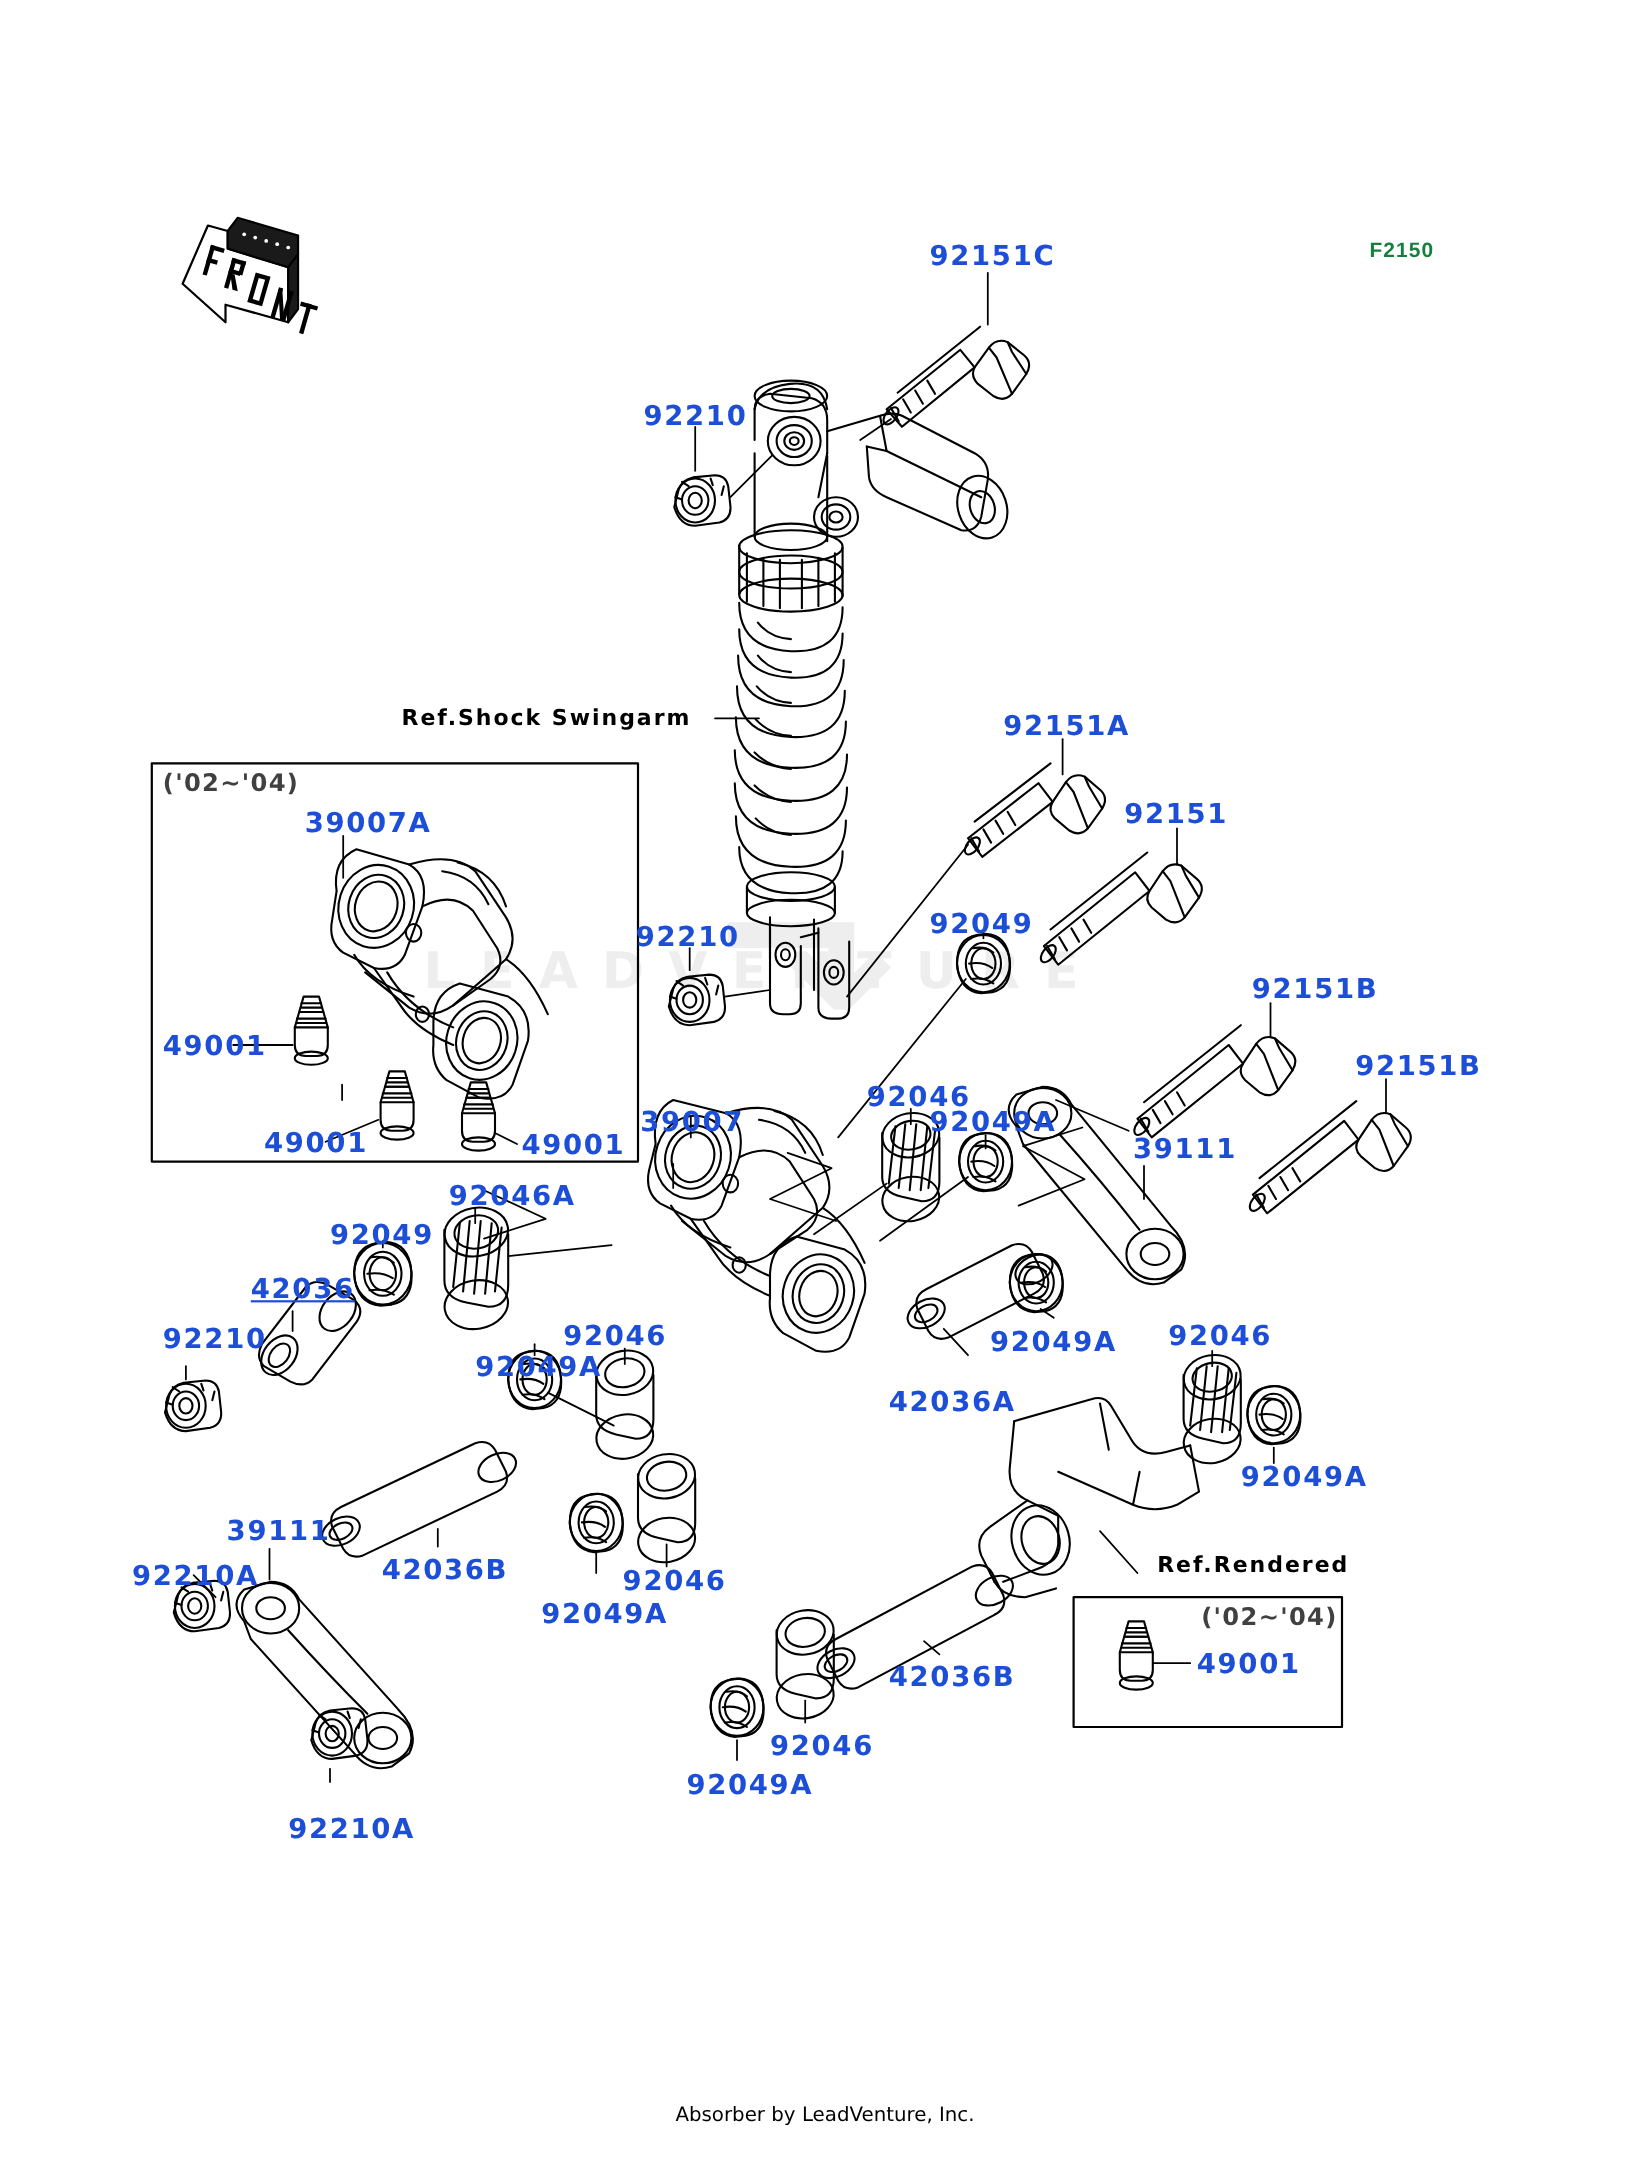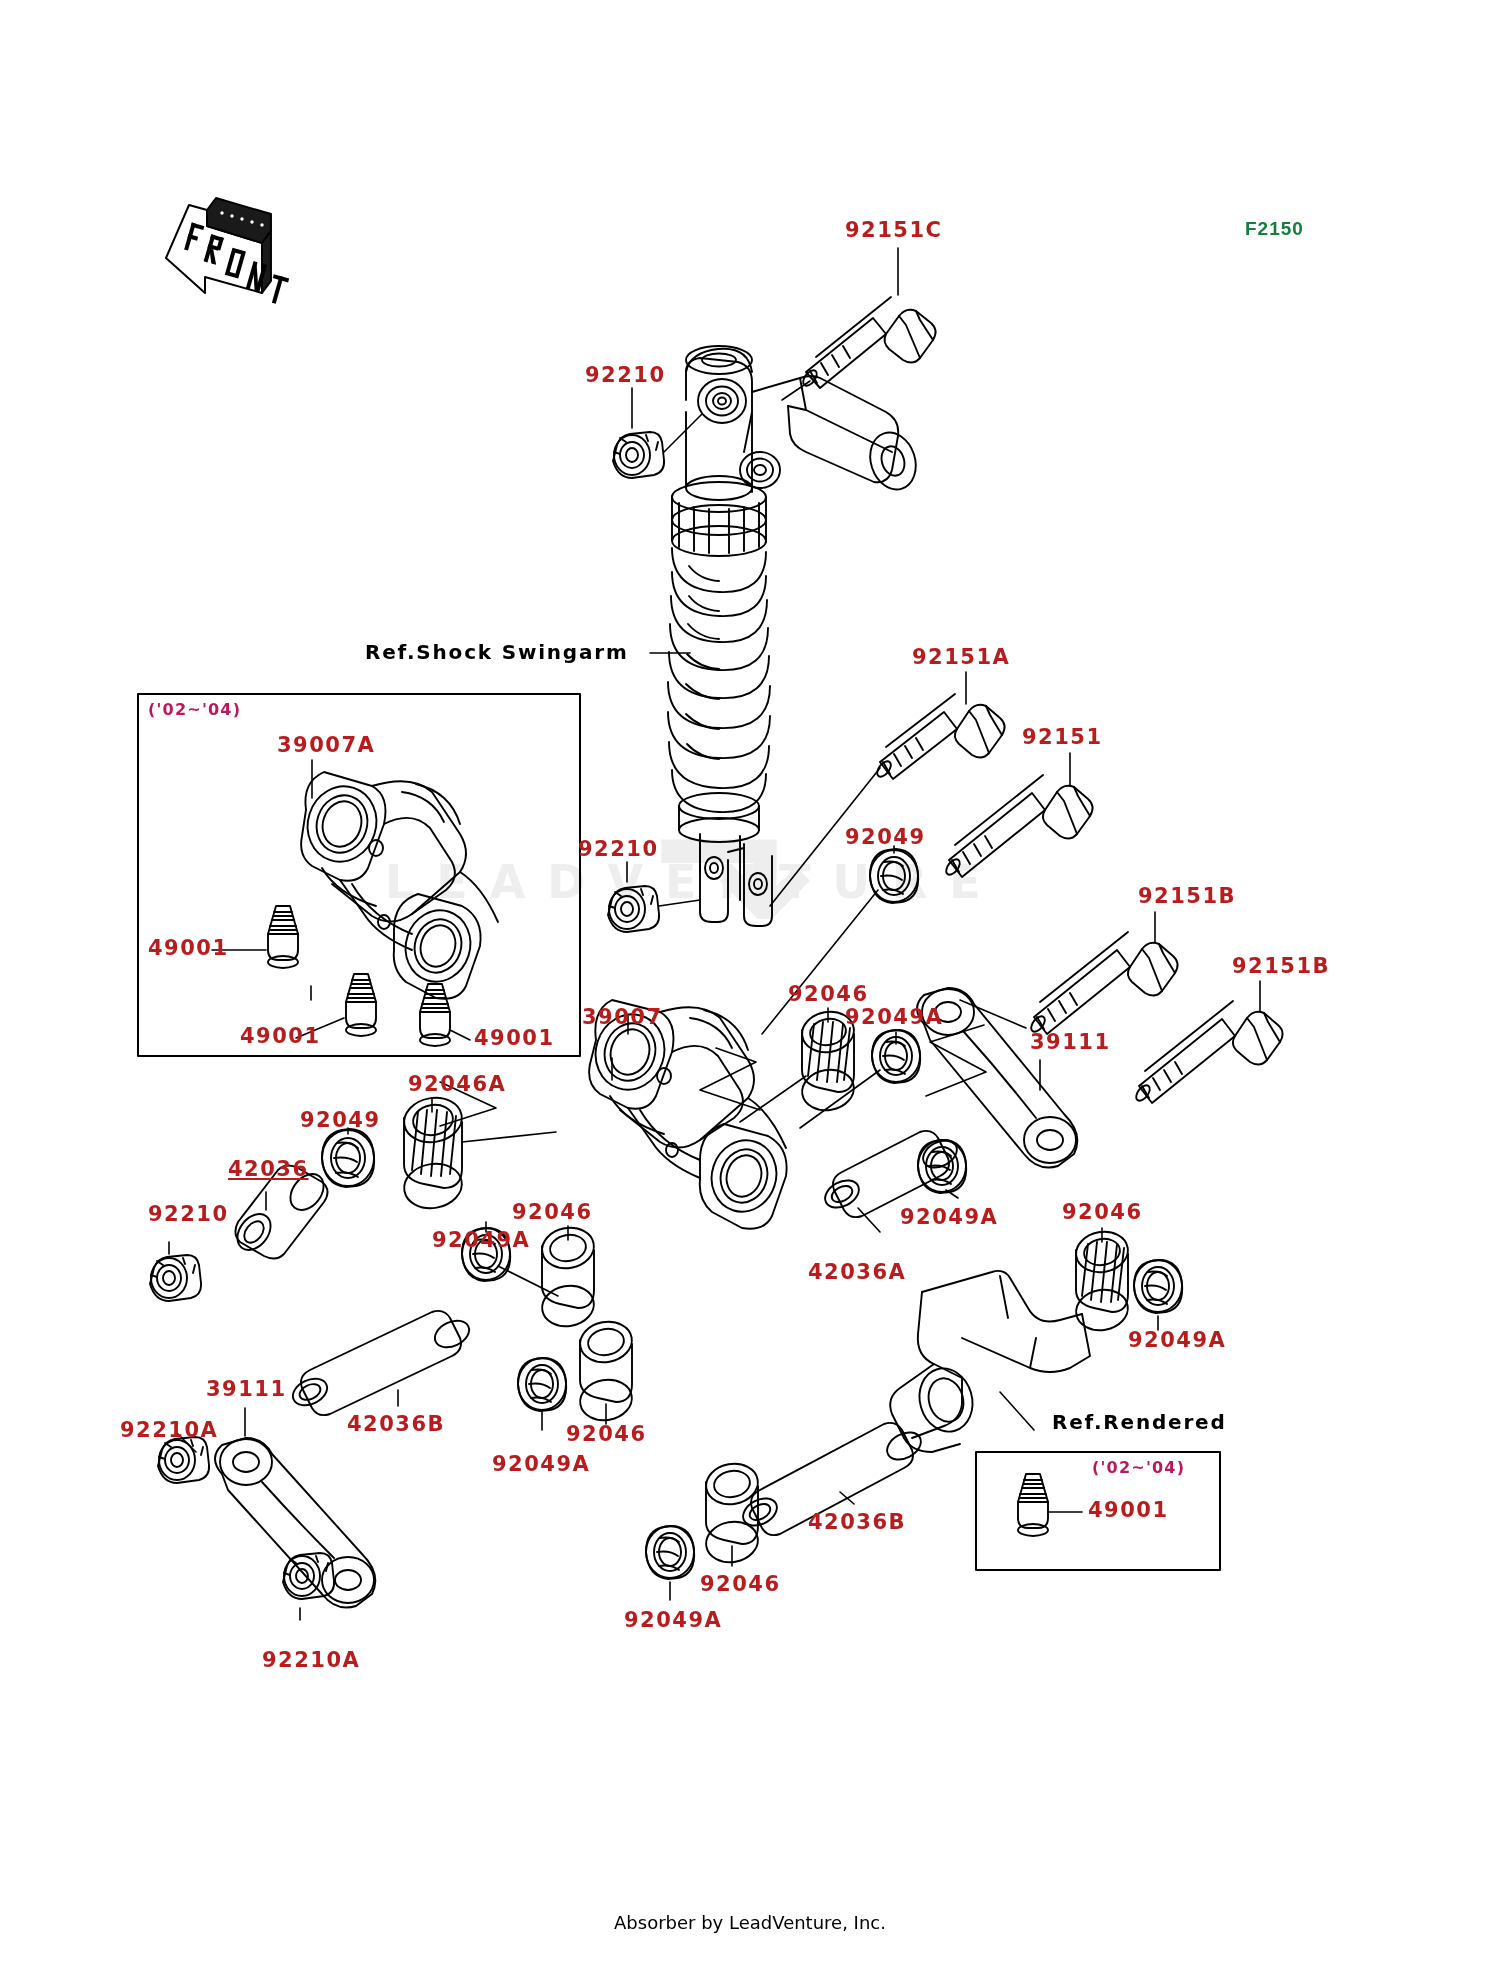--- a/index.html
+++ b/index.html
@@ -1,27 +1,27 @@
 <!DOCTYPE html>
 <html><head>
 <meta charset="utf-8">
 <style>
   html,body{margin:0;padding:0;background:#fff;}
   body{width:1500px;height:1962px;position:relative;
        font-family:"DejaVu Sans Mono","Liberation Mono",monospace;}
   #sheet{position:absolute;inset:0;}
   svg{position:absolute;top:0;left:0;width:1500px;height:1962px;overflow:visible;}
   .lbl{position:absolute;font-family:"DejaVu Sans","Liberation Sans",sans-serif;
-       font-weight:bold;font-size:21px;color:#b91c1c;white-space:nowrap;letter-spacing:1.5px;}
+       font-weight:bold;font-size:25px;color:#1d4ed8;white-space:nowrap;letter-spacing:1.5px;}
   .ref{position:absolute;font-family:"DejaVu Sans","Liberation Sans",sans-serif;
        font-weight:bold;font-size:20px;color:#000;white-space:nowrap;letter-spacing:1.8px;}
   .code{position:absolute;font-family:Liberation Sans, sans-serif;
         font-weight:bold;font-size:19px;color:#15803d;letter-spacing:1px;}
   .yr{position:absolute;font-family:"DejaVu Sans","Liberation Sans",sans-serif;
-      font-weight:bold;font-size:16px;color:#be185d;letter-spacing:1.2px;white-space:nowrap;}
+      font-weight:bold;font-size:22px;color:#404040;letter-spacing:1.2px;white-space:nowrap;}
   .footer{position:absolute;left:0;width:1500px;text-align:center;
           font-family:"DejaVu Sans","Liberation Sans",sans-serif;font-size:18px;color:#000;}
   .wm{position:absolute;color:#eeeeee;font-weight:bold;
       font-family:"DejaVu Sans","Liberation Sans",sans-serif;pointer-events:none;}
 </style>
 </head>
 <body>
 
 <div id="sheet">
 

